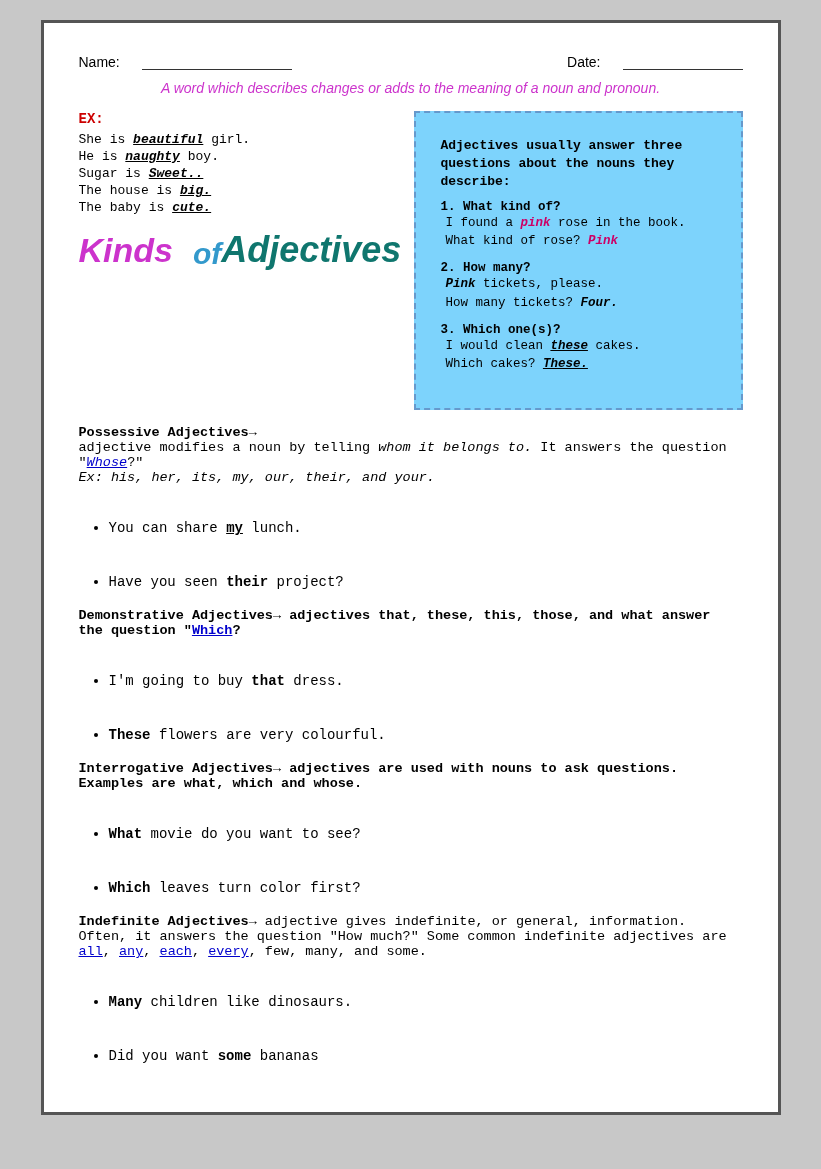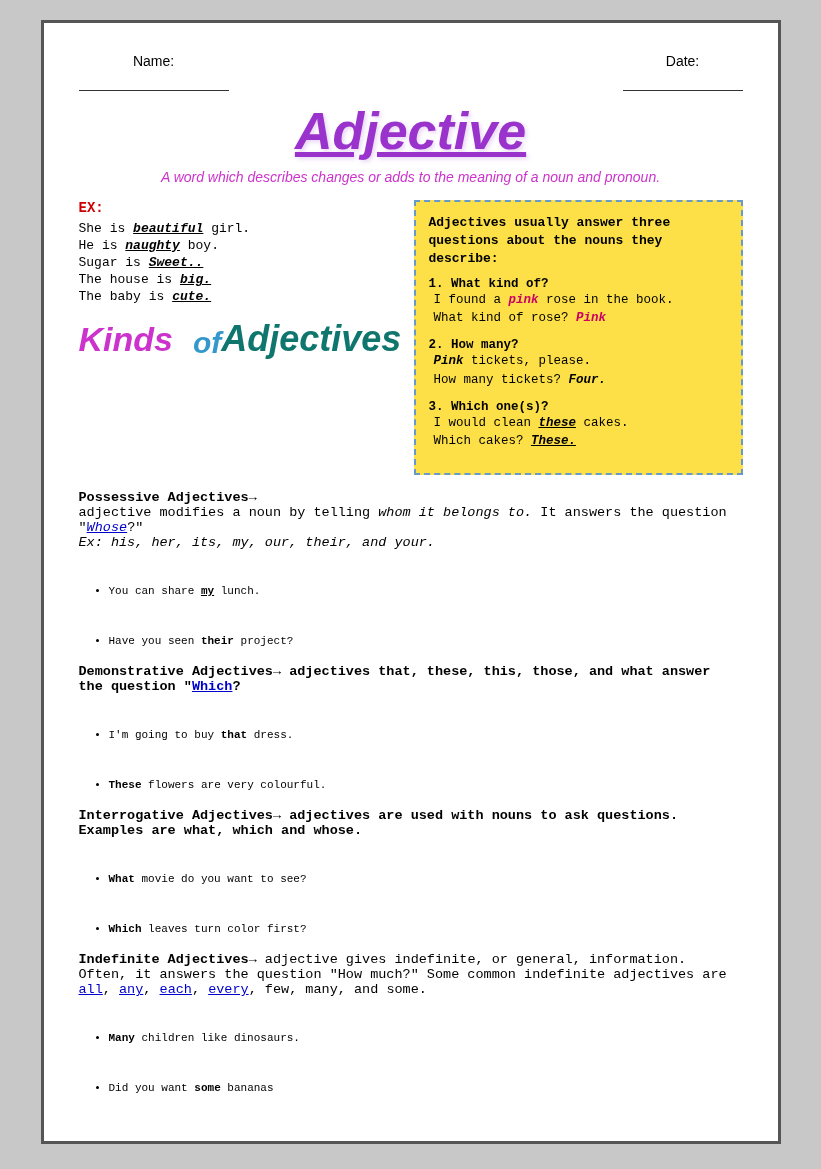--- a/index.html
+++ b/index.html
@@ -31,22 +31,21 @@
     .name-date-row {
       display: flex;
       justify-content: space-between;
       margin-bottom: 10px;
       font-size: 14px;
       font-family: Arial, sans-serif;
     }
     .name-line, .date-line {
       display: flex;
       align-items: center;
-      gap: 5px;
-      flex-direction: column;
+      gap: 22px;
     }
     .underline-field {
       border-bottom: 1.5px solid #333;
       width: 150px;
       display: inline-block;
     }
     .date-underline {
       width: 120px;
     }
 
@@ -129,23 +128,23 @@
     .adjectives-word {
       font-size: 36px;
       font-weight: bold;
       font-family: Arial, sans-serif;
       color: #0f766e;
       font-style: italic;
     }
 
     .right-col {
       flex: 1;
-      background: #fde047;
+      background: #7dd3fc;
       border: 2px dashed #6699cc;
-      padding: 12px;
+      padding: 24px;
       font-size: 12.5px;
       font-family: 'Courier New', Courier, monospace;
     }
     .right-col .box-title {
       font-weight: bold;
       font-size: 13px;
       margin-bottom: 8px;
       line-height: 1.4;
     }
     .question-block {
@@ -188,21 +187,21 @@
       margin-bottom: 8px;
       font-size: 13.5px;
     }
 
     ul {
       margin-left: 30px;
       margin-top: 5px;
     }
     ul li {
       margin-bottom: 5px;
-      font-size: 11px;
+      font-size: 14px;
       line-height: 1.5;
       margin-top: 33px;
     }
 
     .bold-word { font-weight: bold; text-align: center; }
     .underline-bold { font-weight: bold; text-decoration: underline; }
 
     .demonstrative-section .section-title {
       font-family: 'Courier New', Courier, monospace;
     }
@@ -221,21 +220,20 @@
     <div class="name-line">
       <span>Name:</span>
       <span class="underline-field">&nbsp;</span>
     </div>
     <div class="date-line">
       <span>Date:</span>
       <span class="underline-field date-underline">&nbsp;</span>
     </div>
   </div>
 
-  <div class="title">Adjective</div>
 
   <div class="subtitle">A word which describes changes or adds to the meaning of a noun and pronoun.</div>
 
   <div class="two-col">
 
     <div class="left-col">
       <div class="examples-section">
         <div class="ex-label">EX:</div>
         <div class="example-line">
           She is <span class="adj-underline">beautiful</span> girl.

